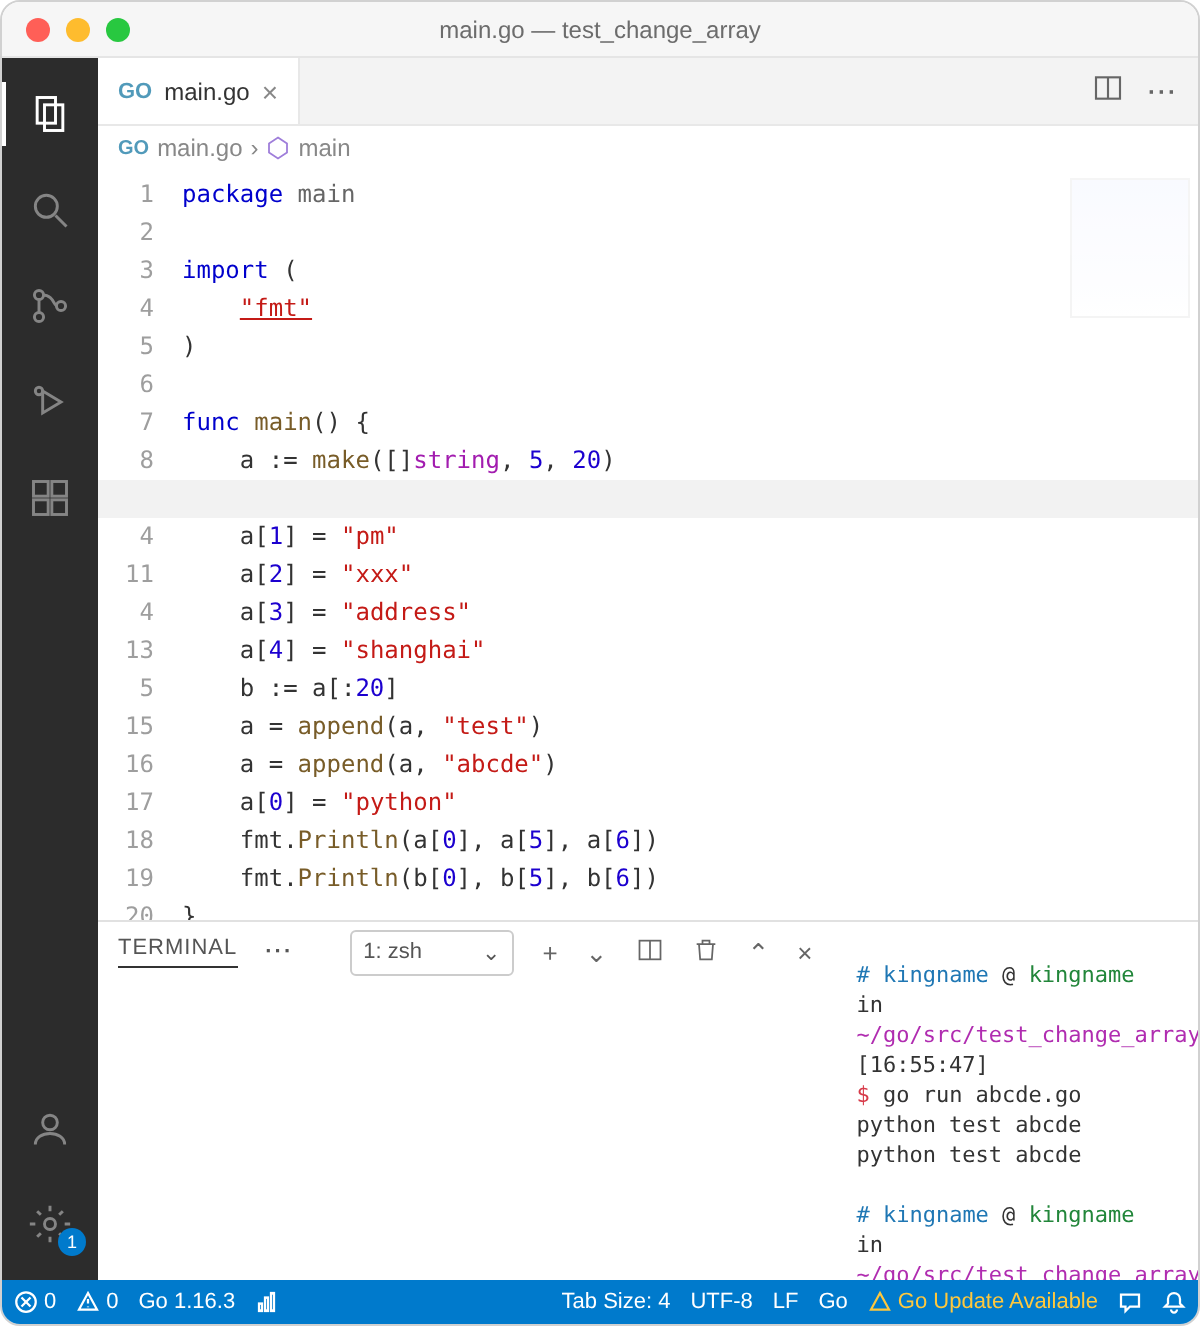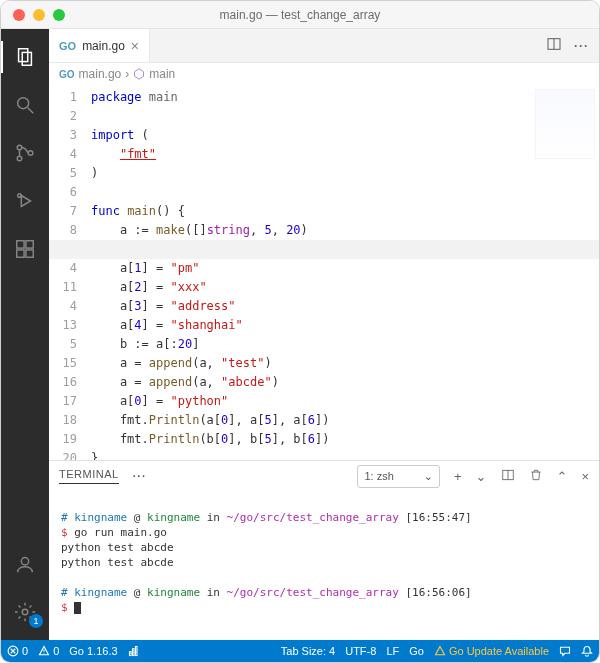--- a/index.html
+++ b/index.html
@@ -44,21 +44,21 @@
 .kw{color:#0000cc}
 .fn{color:#785c28}
 .ty{color:#a21caf}
 .str{color:#c41a16}
 .num{color:#1c00cf}
 .imp{color:#c41a16;text-decoration:underline;text-decoration-color:#c41a16}
 .punc{color:#333}
 .dir{color:#666}
 
 
-.panel{border-top:1px solid #e1e1e1;display:flex;flex-direction:column;height:180px}
+.panel{border-top:1px solid #e1e1e1;display:flex;height:180px}
 .panelhdr{height:30px;display:flex;align-items:center;padding:0 10px;gap:14px;color:#555;font-size:11px}
 .panelhdr .tabhdr{letter-spacing:.5px;border-bottom:1px solid #333;padding-bottom:3px}
 .hdrspacer{flex:1}
 .termdrop{border:1px solid #ccc;border-radius:3px;padding:4px 6px;display:flex;align-items:center;gap:30px;font-size:11px;color:#555}
 .hdract{color:#666;font-size:13px}
 .terminal{flex:1;padding:4px 12px 8px 12px;font:11px/15px Menlo,monospace;color:#333;overflow:hidden}
 .terminal .c-blue{color:#1f77b4}.terminal .c-green{color:#22863a}.terminal .c-mag{color:#b02cb0}.terminal .c-red{color:#d73a49}
 .cursor{display:inline-block;width:7px;height:12px;background:#333;vertical-align:middle}
 
 
@@ -207,21 +207,21 @@
               </svg></span>
           <span class="hdract"><svg style="width:14px;height:14px;stroke:#666;fill:none;stroke-width:1.5" viewBox="0 0 24 24">
                 <path d="M4 7h16M9 7V4h6v3M6 7l1 13h10l1-13"></path>
               </svg></span>
           <span class="hdract">⌃</span>
           <span class="hdract">×</span>
         </div>
         <div class="terminal" id="term">
             <div>&nbsp;</div>
             <div><span class="c-blue"># </span><span class="c-blue">kingname</span><span> @ </span><span class="c-green">kingname</span><span> in </span><span class="c-mag">~/go/src/test_change_array</span><span> [16:55:47]</span></div>
-            <div><span class="c-red">$ </span><span>go run main.go</span></div>
+            <div><span class="c-red">$ </span><span>go run abcde.go</span></div>
             <div><span>python test abcde</span></div>
             <div><span>python test abcde</span></div>
             <div>&nbsp;</div>
             <div><span class="c-blue"># </span><span class="c-blue">kingname</span><span> @ </span><span class="c-green">kingname</span><span> in </span><span class="c-mag">~/go/src/test_change_array</span><span> [16:56:06]</span></div>
             <div><span class="c-red">$ </span><span class="cursor"></span></div>
           </div>
       </div>
     </div>
   </div>
 

